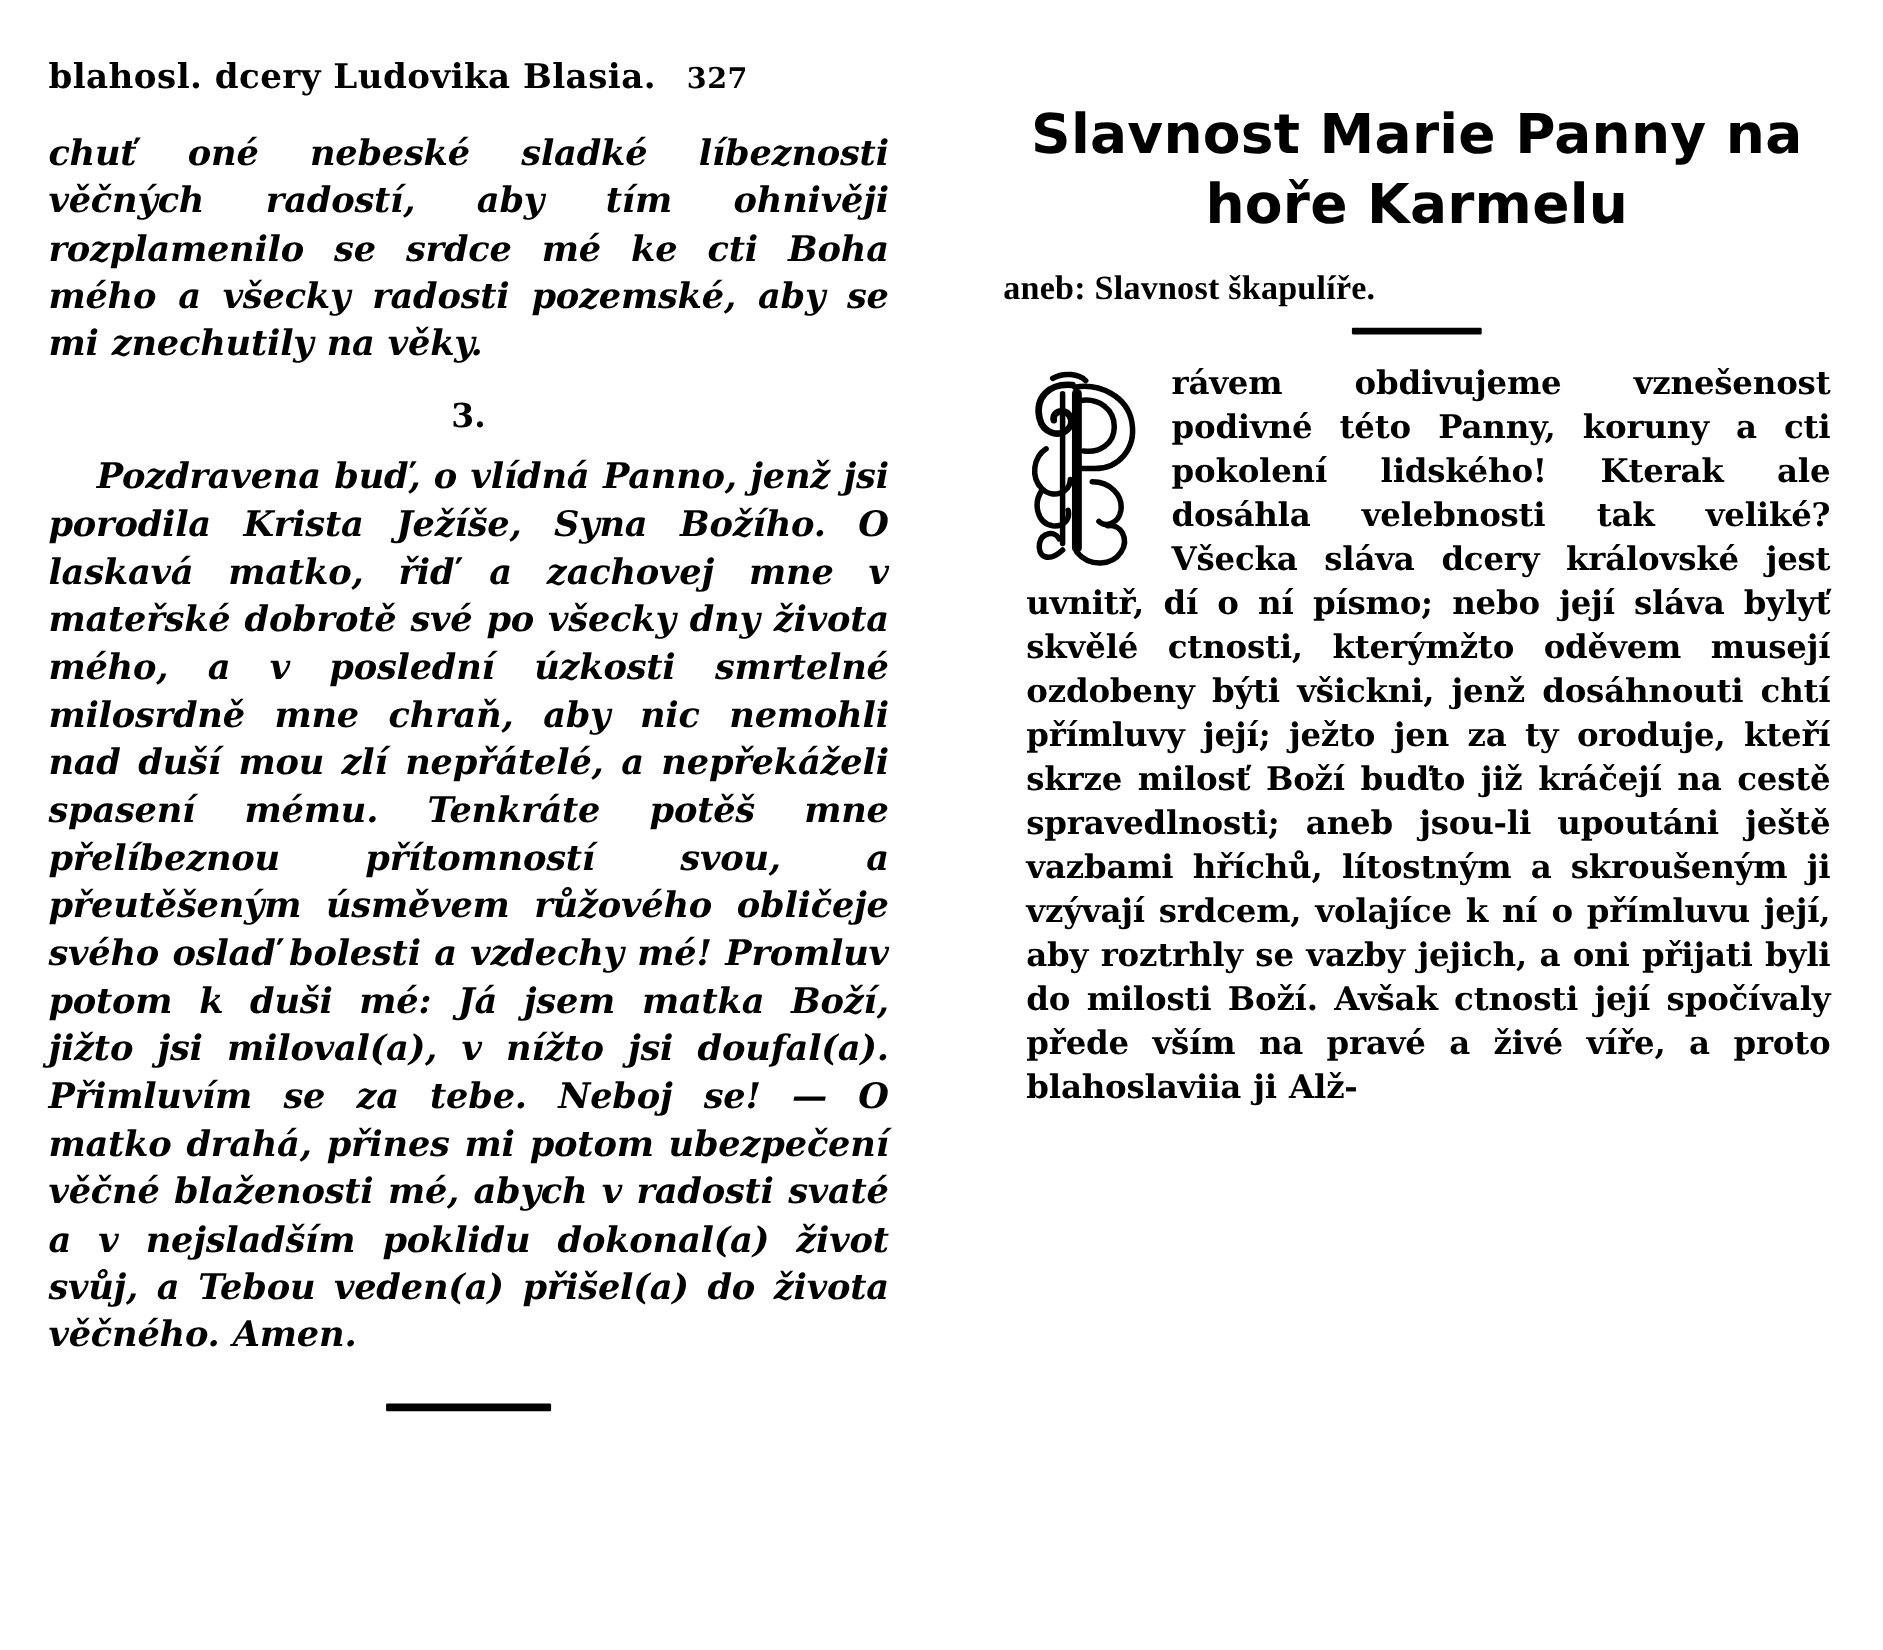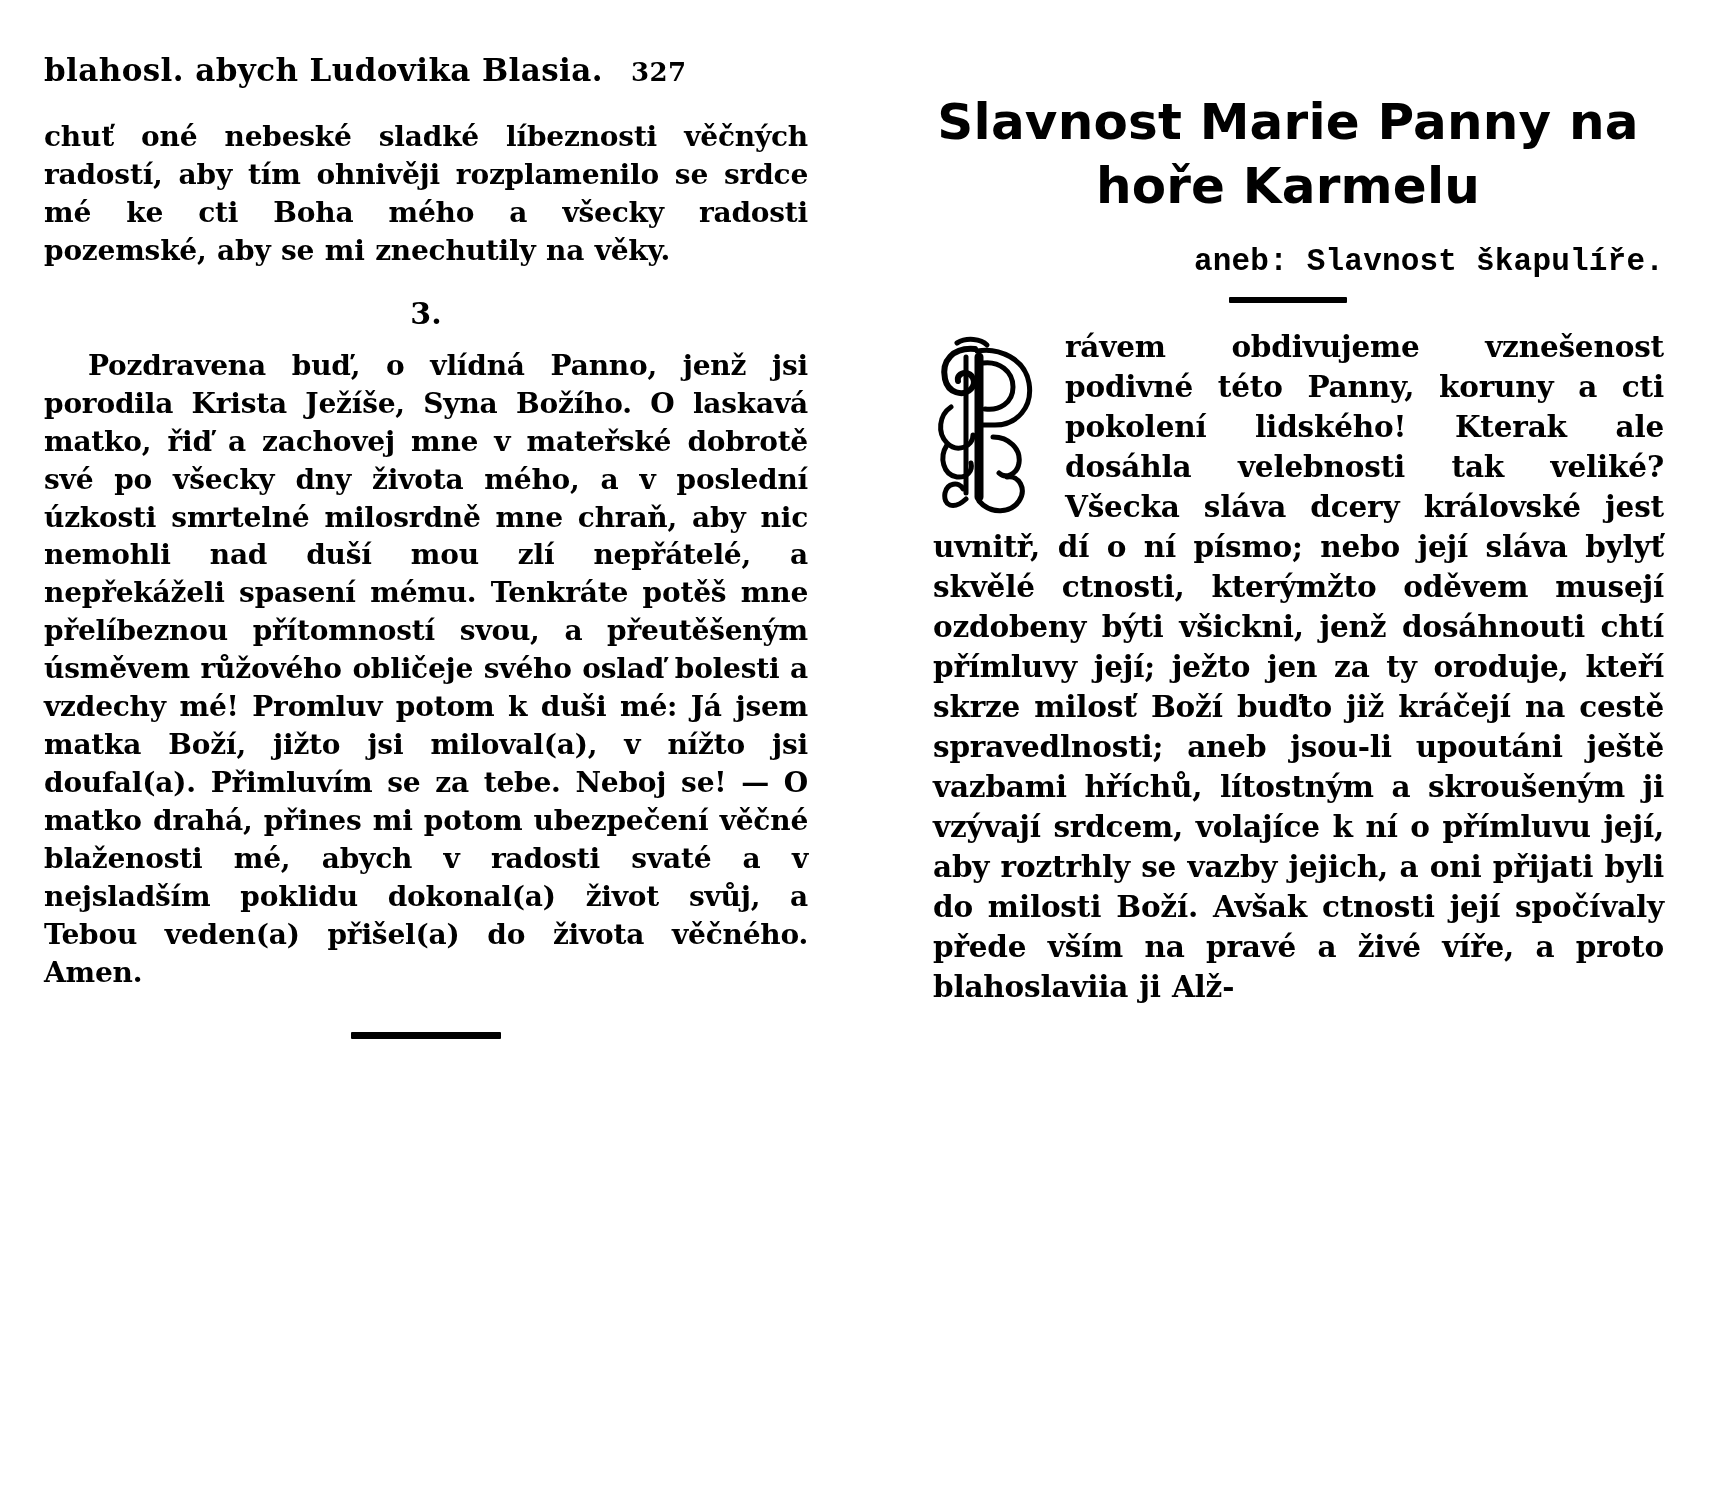--- a/index.html
+++ b/index.html
@@ -54,28 +54,29 @@
     font-weight: bold;
     font-size: 30px;
     margin-bottom: 18px;
     letter-spacing: 0.5px;
   }
 
   
   p.body-text {
     font-family: "DejaVu Serif", serif;
     font-weight: bold;
-    font-size: 28px;
+    font-size: 32px;
     line-height: 1.355;
     text-align: justify;
     margin: 0 0 6px 0;
     letter-spacing: -0.2px;
     word-spacing: 1px;
     -webkit-hyphens: none;
     hyphens: none;
+    font-style: italic;
   }
   p.body-text.indent { text-indent: 44px; }
 
   .section-number {
     font-family: "DejaVu Serif", serif;
     font-weight: bold;
     font-size: 30px;
     text-align: center;
     margin: 26px 0 16px 0;
   }
@@ -97,24 +98,24 @@
   h1.chapter-title {
     font-family: "DejaVu Sans", sans-serif;
     font-weight: bold;
     font-size: 50px;
     line-height: 1.28;
     text-align: center;
     margin: 50px 0 24px 0;
     letter-spacing: 0.2px;
   }
   h2.chapter-subtitle {
-    font-family: Liberation Mono, monospace;
+    font-family: Liberation Serif, serif;
     font-weight: bold;
     font-size: 31px;
-    text-align: right;
+    text-align: left;
     margin: 26px 0 0 0;
     letter-spacing: 0.2px;
   }
 
   
   .dropcap-block {
     position: relative;
     min-height: 200px;
     margin-left: 21px;
   }
@@ -139,21 +140,21 @@
   .clearfix::after { content: ""; display: block; clear: both; }
 </style>
 </head>
 <body>
 
 <div class="page">
 
   <div class="column col-left">
 
     <div class="running-head">
-      <span class="rh-title">blahosl. abych Ludovika Blasia.</span>
+      <span class="rh-title">blahosl. dcery Ludovika Blasia.</span>
       <span class="rh-page">327</span>
     </div>
 
     <p class="body-text">chuť oné nebeské sladké líbeznosti věčných radostí, aby tím ohnivěji rozplamenilo se srdce mé ke cti Boha mého a všecky radosti pozemské, aby se mi znechutily na věky.</p>
 
     <div class="section-number">3.</div>
 
     <p class="body-text indent">Pozdravena buď, o vlídná Panno, jenž jsi porodila Krista Ježíše, Syna Božího. O laskavá matko, řiď a zachovej mne v mateřské dobrotě své po všecky dny života mého, a v poslední úzkosti smrtelné milosrdně mne chraň, aby nic nemohli nad duší mou zlí nepřátelé, a nepřekáželi spasení mému. Tenkráte potěš mne přelíbeznou přítomností svou, a přeutěšeným úsměvem růžového obličeje svého oslaď bolesti a vzdechy mé! Promluv potom k duši mé: Já jsem matka Boží, jižto jsi miloval(a), v nížto jsi doufal(a). Přimluvím se za tebe. Neboj se! — O matko drahá, přines mi potom ubezpečení věčné blaženosti mé, abych v radosti svaté a v nejsladším poklidu dokonal(a) život svůj, a Tebou veden(a) přišel(a) do života věčného. Amen.</p>
 
     <div class="rule"></div>

